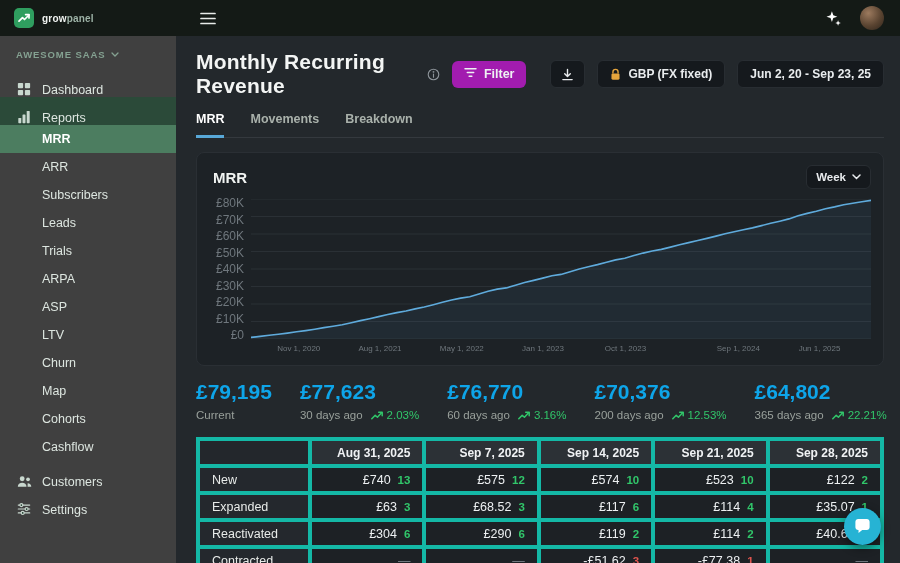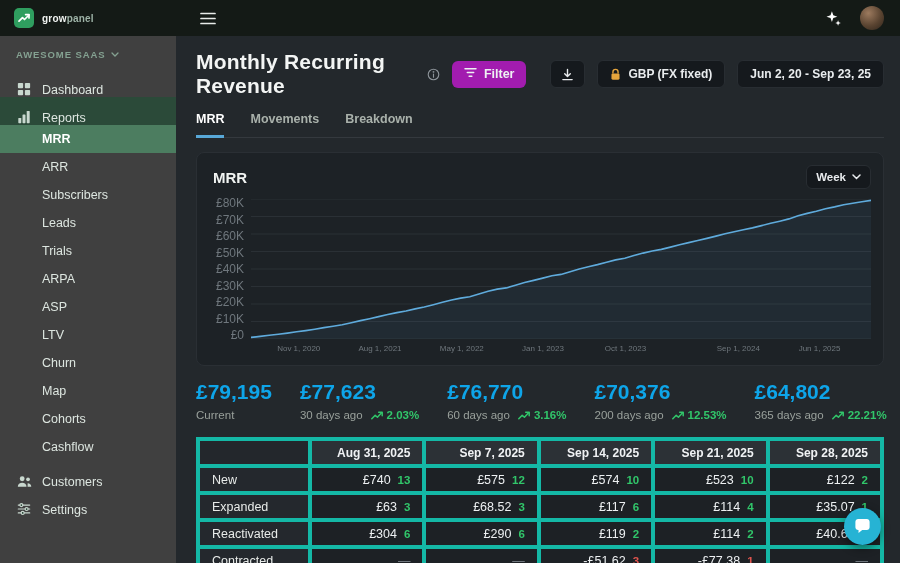--- a/index.html
+++ b/index.html
@@ -52,21 +52,21 @@
   .plot{flex:1;position:relative;}
   .plot svg{position:absolute;inset:0;width:100%;height:100%;display:block;}
   .x-axis{position:relative;height:13px;margin:5px 0 0 38px;font-size:8px;color:#6f777d;}
   .x-axis span{position:absolute;top:0;transform:translateX(-50%);white-space:nowrap;}
 
   
   .stats{display:flex;gap:28px;margin-top:14px;align-items:flex-start;}
   .stat-value{font-size:21px;font-weight:700;color:#0ea5e9;}
   .stat-sub{display:flex;align-items:center;gap:8px;margin-top:5px;font-size:11.5px;color:#99a09b;white-space:nowrap;}
   .stat-change{display:flex;align-items:center;gap:4px;color:#31c66a;font-weight:700;}
-  .stat-change b{font-weight:700;}
+  .stat-change b{font-weight:400;}
 
   
   .mrr-table{margin-top:16px;width:100%;border-collapse:collapse;table-layout:fixed;font-size:12.5px;}
   .mrr-table col.c0{width:112px;}
   .mrr-table th,.mrr-table td{border:4px solid #14b8a6;height:27px;padding:0 12px;box-sizing:border-box;}
   .mrr-table thead th{background:#2c3136;color:#f0f2f4;font-weight:700;text-align:right;font-size:12px;}
   .mrr-table thead th.corner{background:#23272c;}
   .mrr-table tbody th{background:#24282d;color:#e8ebe9;font-weight:400;text-align:left;}
   .mrr-table tbody td{background:#1d2125;text-align:right;color:#edf0f2;}
   .val.muted{color:#7d848b;}

